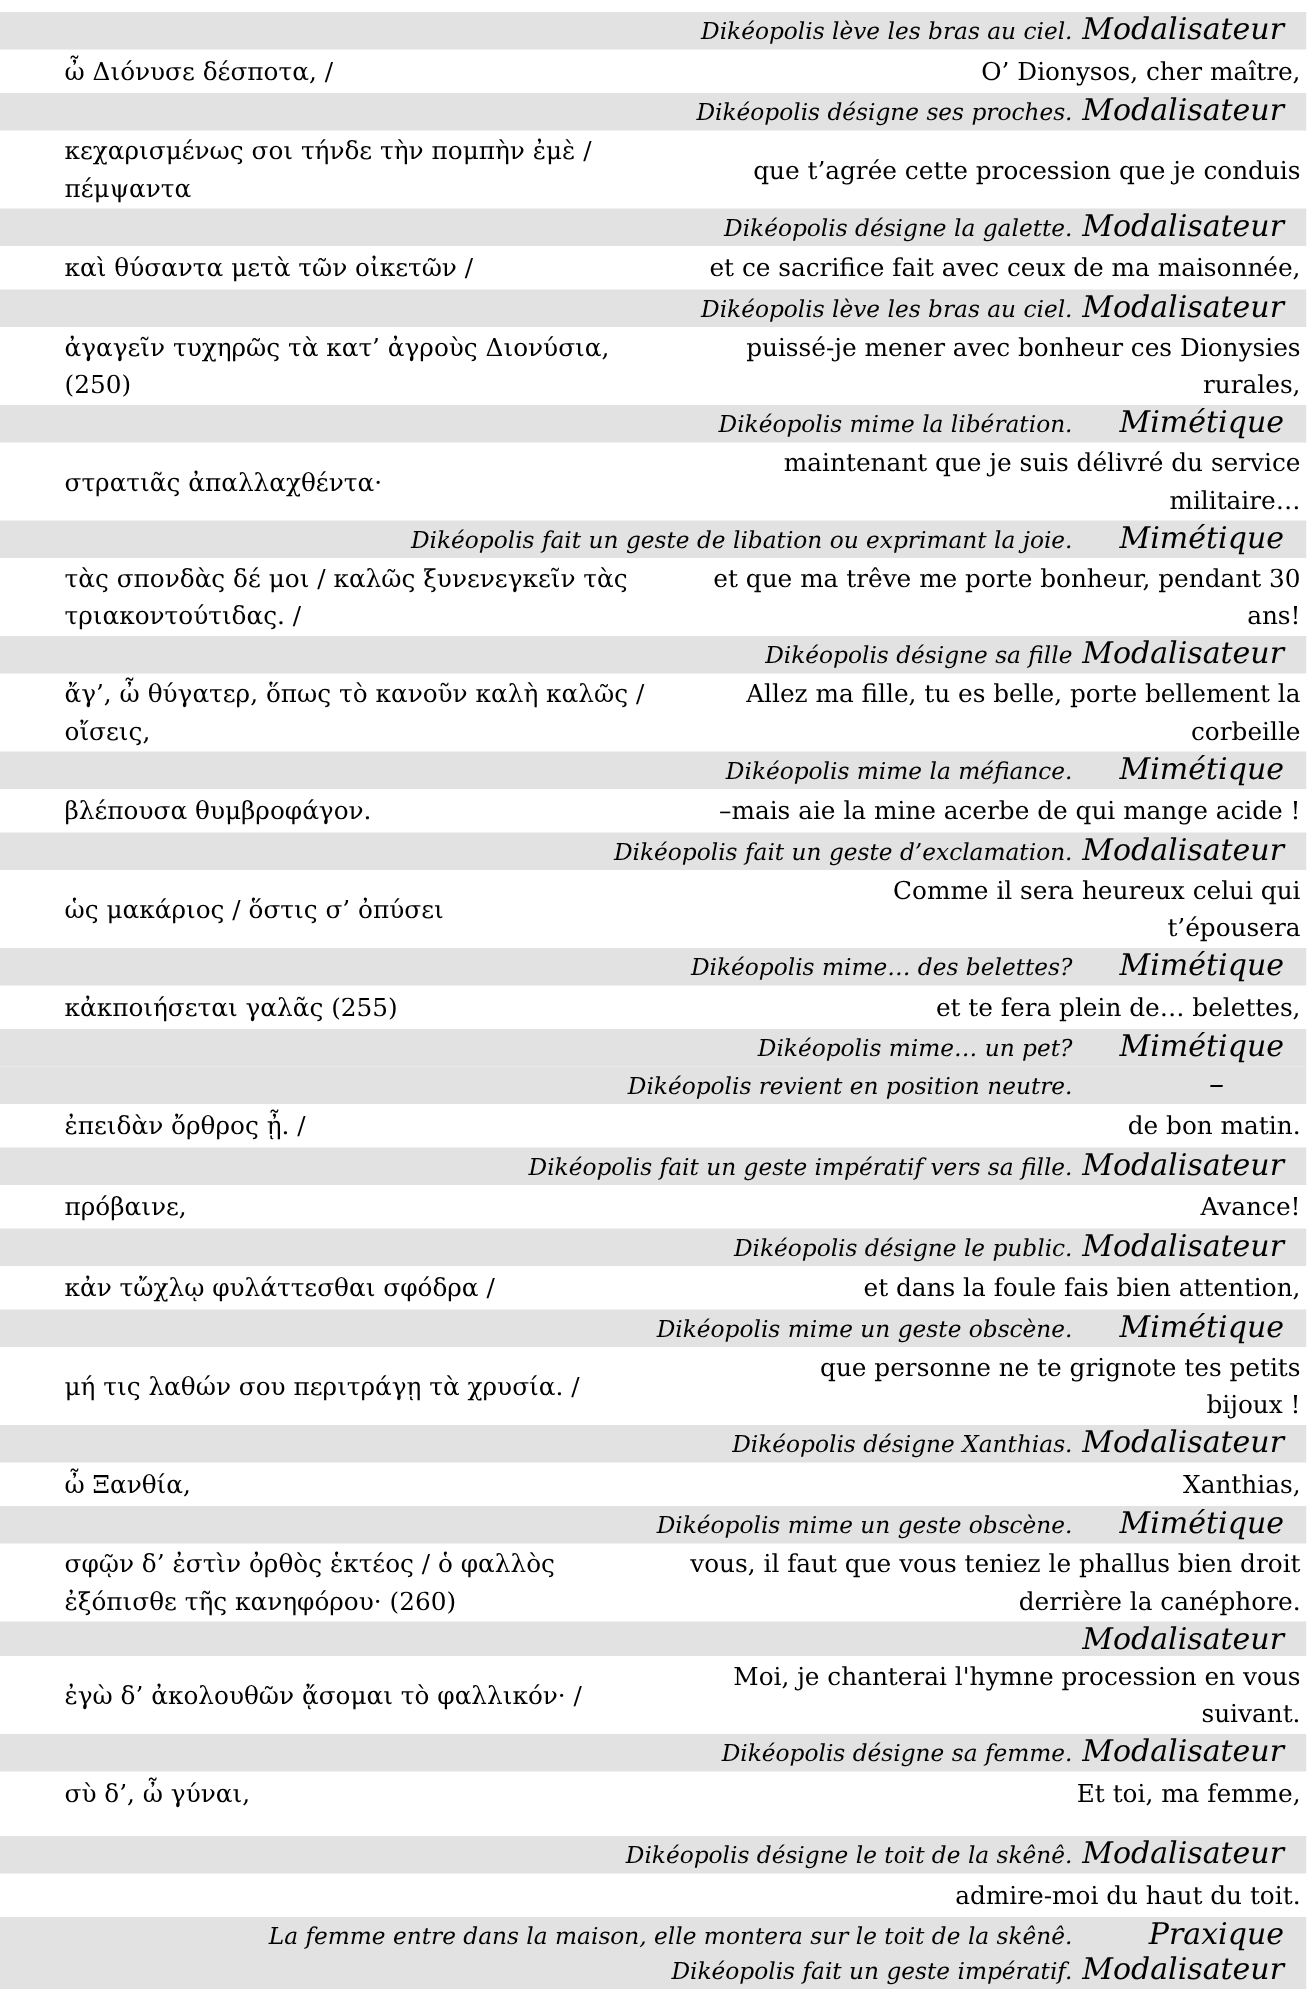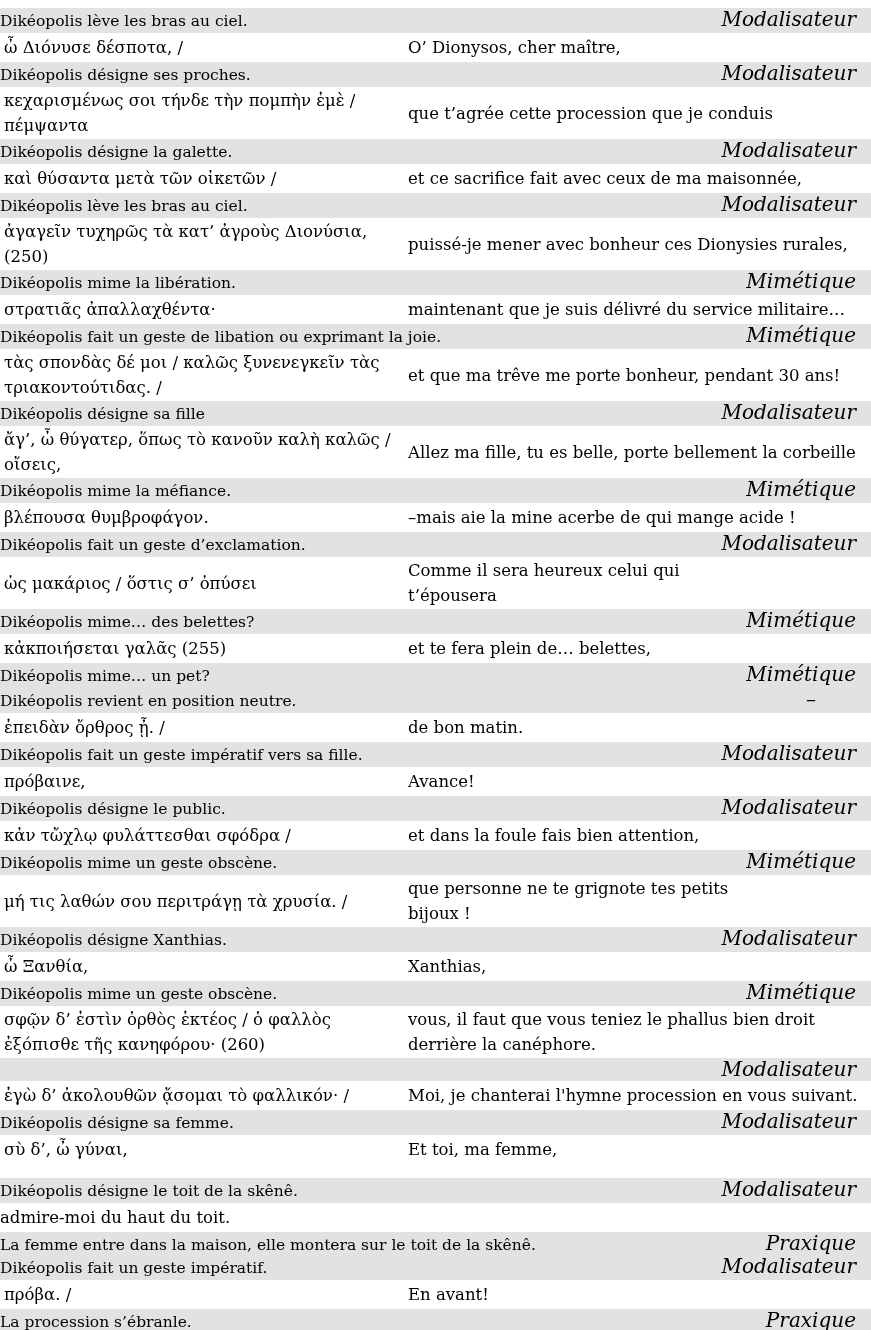--- a/index.html
+++ b/index.html
@@ -20,21 +20,22 @@
     background: #e2e2e2;
     padding: 1px 0;
   }
   .direction-line {
     display: flex;
     align-items: baseline;
     line-height: 21px;
   }
   .direction-text {
     width: 715px;
-    text-align: left;
+    text-align: right;
+    font-style: italic;
     font-size: 15.5px;
     white-space: nowrap;
   }
   .direction-label {
     flex: 1;
     text-align: right;
     padding-right: 15px;
     font-style: italic;
     font-size: 20px;
   }
@@ -50,28 +51,30 @@
   .verse-row.extra-space {
     padding-bottom: 15px;
   }
   .greek-cell {
     width: 408px;
     box-sizing: border-box;
     padding-left: 4px;
     font-size: 16.5px;
     line-height: 25px;
     white-space: pre-line;
+    margin-left: 39px;
   }
   .french-cell {
     flex: 1;
     box-sizing: border-box;
     padding-right: 4px;
     font-size: 16.5px;
     line-height: 25px;
     white-space: pre-line;
+    text-align: right;
   }
 </style>
 </head>
 <body>
 
 <div id="annotation-table">
     <div class="direction-row">
       <div class="direction-line">
         <div class="direction-text">Dikéopolis lève les bras au ciel.</div>
         <div class="direction-label">Modalisateur</div>

